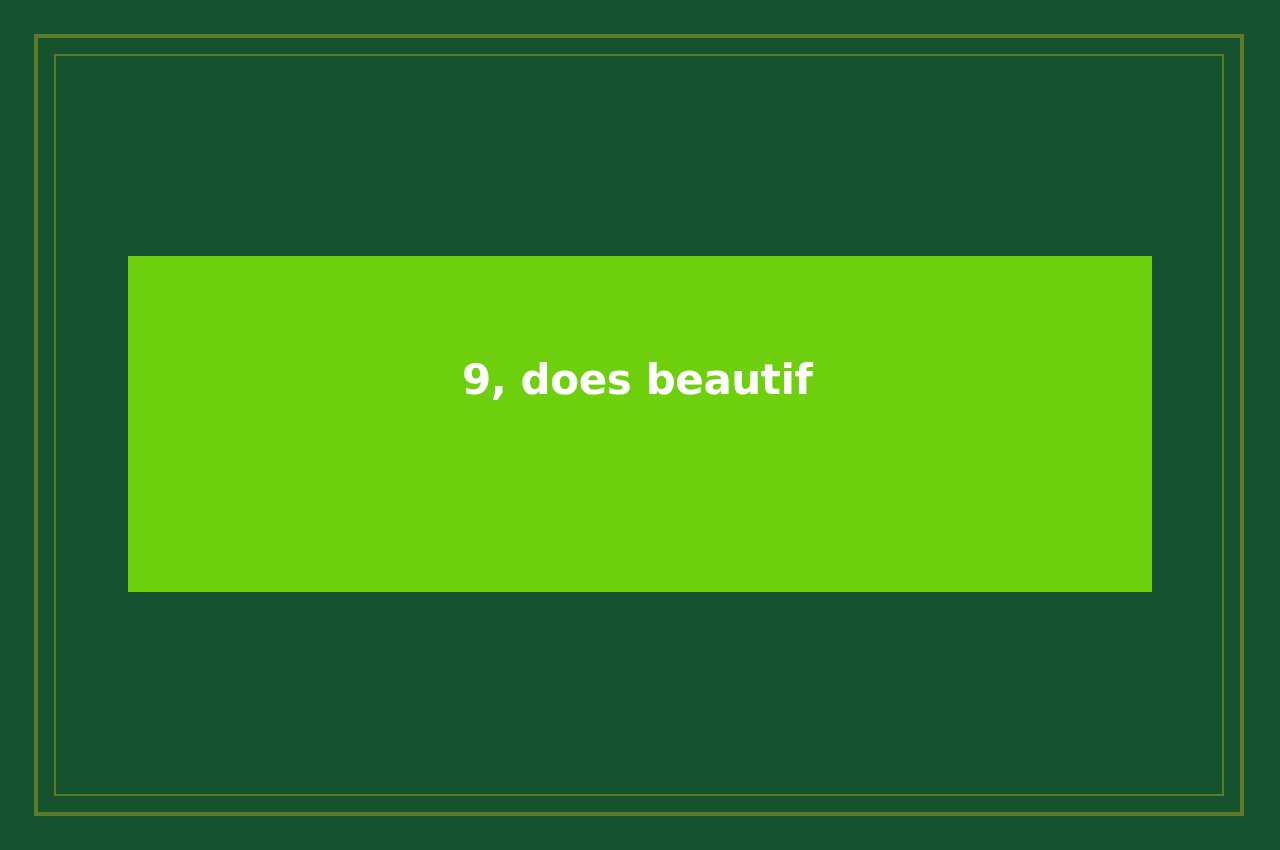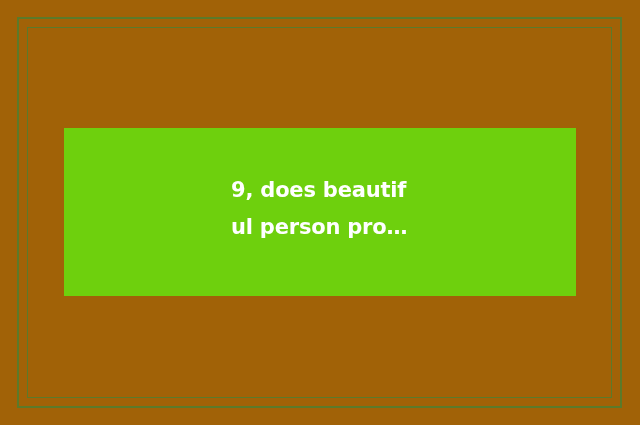--- a/index.html
+++ b/index.html
@@ -13,21 +13,21 @@
     height: 425px;
     overflow: hidden;
     font-family: "Liberation Sans", sans-serif;
   }
 
   
   #canvas {
     position: relative;
     width: 640px;
     height: 425px;
-    background: #a16207;
+    background: #14532d;
     box-sizing: border-box;
   }
 
   
   #frame-outer {
     position: absolute;
     left: 17px;
     top: 17px;
     width: 605px;
     height: 391px;
@@ -88,16 +88,15 @@
 <div id="canvas">
 
   <div id="frame-outer"></div>
 
   <div id="frame-inner"></div>
 
   <div id="content-panel"></div>
 
   <div id="text-block">
     <span class="text-line">9, does beautif</span>
-    <span class="text-line">ul person pro…</span>
   </div>
 
 </div>
 
 </body></html>

